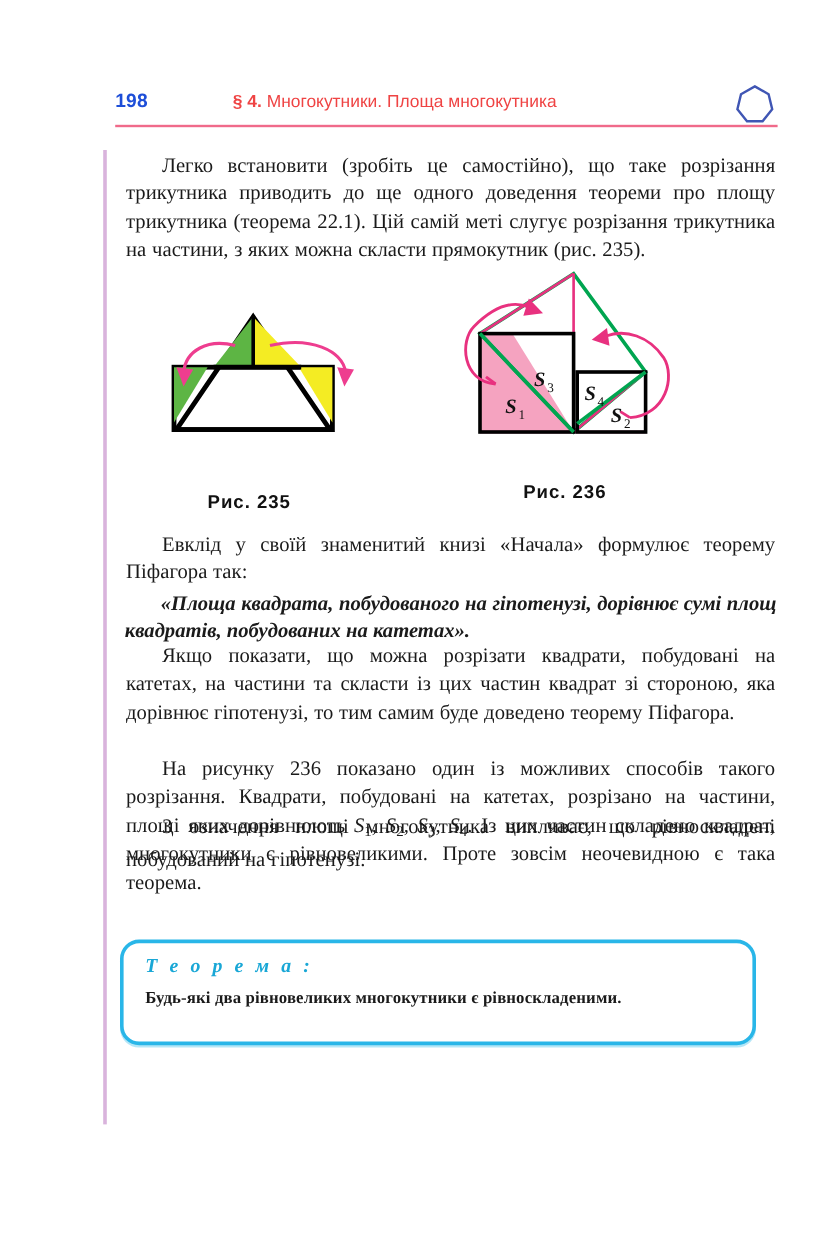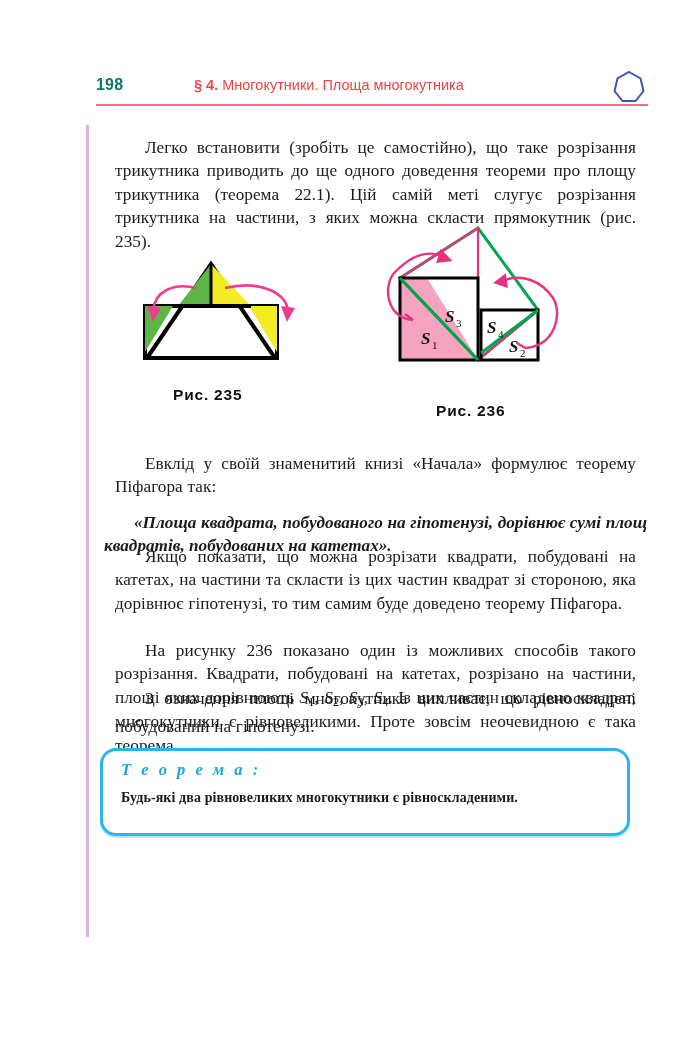--- a/index.html
+++ b/index.html
@@ -31,21 +31,21 @@
     width: 552px;
     height: 30px;
   }
   .page-number {
     position: absolute;
     left: 0;
     top: 0;
     font-family: "Liberation Sans", sans-serif;
     font-weight: bold;
     font-size: 16px;
-    color: #0f766e;
+    color: #1d4ed8;
     letter-spacing: 0.2px;
   }
   .header-title {
     position: absolute;
     left: 98px;
     top: 1px;
     font-family: "Liberation Sans", sans-serif;
     font-size: 14.5px;
     color: #ef4444;
     white-space: nowrap;
@@ -79,21 +79,21 @@
     background: #d9b3dc;
   }
 
   
   .col {
     position: absolute;
     left: 103px;
     width: 545px;
   }
   p.body {
-    margin: 12px;
+    margin: 2px;
     font-size: 17.2px;
     line-height: 23.4px;
     text-align: justify;
     text-indent: 30px;
     letter-spacing: 0.05px;
     word-spacing: 0.4px;
   }
   p.quote {
     margin: 1px;
     font-size: 17.2px;
@@ -117,28 +117,28 @@
   .fig235 { position: absolute; left: 30px; top: 22px; }
   .fig236 { position: absolute; left: 280px; top: 0px; }
   .fig-caption {
     position: absolute;
     font-family: "Liberation Sans", sans-serif;
     font-weight: bold;
     font-size: 15.5px;
     color: #111111;
     letter-spacing: 0.8px;
   }
-  .cap235 { left: 70px; top: 164px; }
+  .cap235 { left: 70px; top: 188px; }
   .cap236 { left: 333px; top: 180px; }
 
   
   .theorem-box {
     position: absolute;
     left: 100px;
-    top: 748px;
+    top: 783px;
     width: 530px;
     height: 88px;
     border: 3px solid #29b6e8;
     border-radius: 16px;
     background: #ffffff;
     box-sizing: border-box;
     box-shadow: 0 2px 0 0 rgba(41,182,232,0.35);
   }
   .theorem-label {
     position: absolute;

